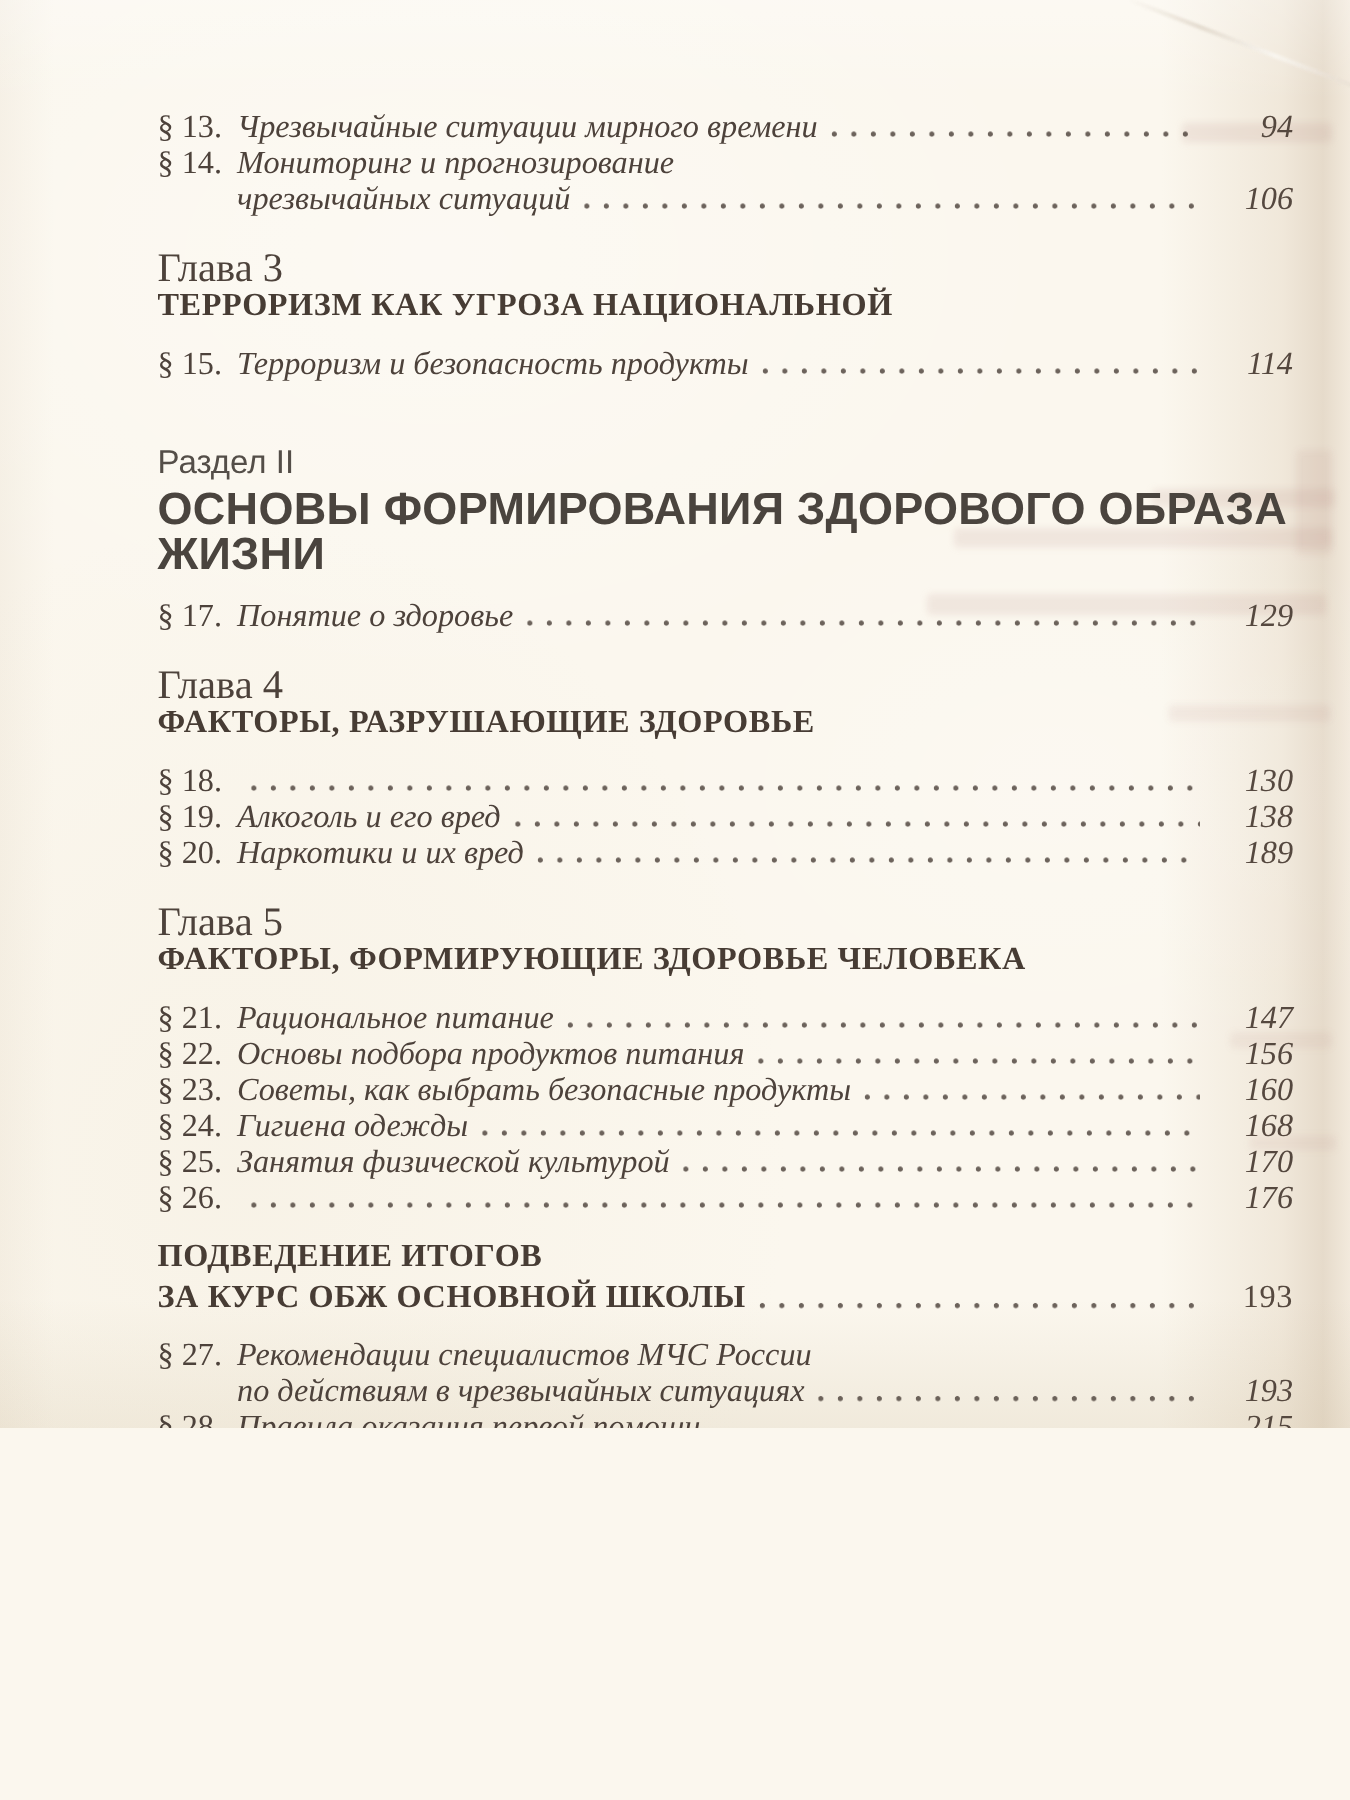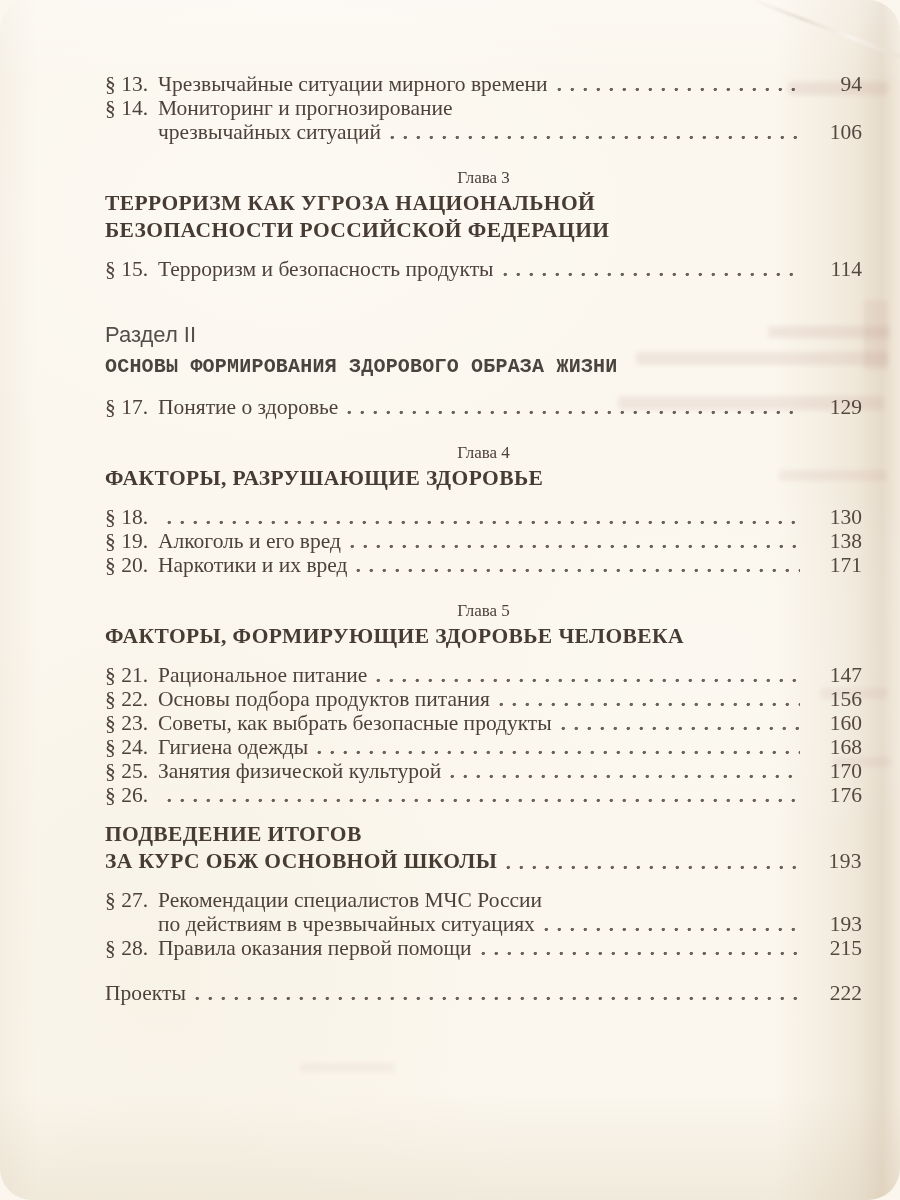--- a/index.html
+++ b/index.html
@@ -8,26 +8,25 @@
     --ink:#4d423b;
     --ink-bold:#473c34;
     --edge:rgba(189,164,134,.42);
     --bleed:rgba(184,146,134,.16);
   }
   *{box-sizing:border-box;}
   html,body{margin:0;padding:0;background:var(--paper);}
   body{width:900px;height:1200px;overflow:hidden;
        font-family:"Liberation Serif","DejaVu Serif",serif;
        color:var(--ink);}
-  .page-scan{position:relative;width:900px;height:1200px;overflow:hidden;
+  .page-scan{position:relative;width:900px;height:952px;overflow:hidden;
     background-color:var(--paper);
     background-image:
       linear-gradient(180deg, rgba(255,255,255,.28) 0%, rgba(255,255,255,0) 7%, rgba(255,255,255,0) 91%, rgba(198,180,145,.20) 100%),
       linear-gradient(90deg, rgba(214,198,176,.16) 0%, rgba(255,255,255,0) 4%, rgba(255,255,255,0) 86%, rgba(208,186,158,.25) 95%, rgba(189,164,134,.34) 98%, rgba(222,203,180,.30) 100%);
-    border-radius: 32px;
   }
   .mottle{position:absolute;inset:0;pointer-events:none;
     background:
       radial-gradient(620px 420px at 32% 18%, rgba(255,255,255,.30), rgba(255,255,255,0) 70%),
       radial-gradient(520px 620px at 18% 82%, rgba(236,226,205,.22), rgba(255,255,255,0) 70%),
       radial-gradient(420px 300px at 78% 55%, rgba(255,255,255,.18), rgba(255,255,255,0) 70%);
   }
   .crease{position:absolute;left:752px;top:-2px;width:176px;height:3px;
     transform:rotate(21deg);transform-origin:left top;filter:blur(.8px);
     background:linear-gradient(90deg, rgba(172,152,128,0), rgba(172,152,128,.26) 30%, rgba(255,255,255,.5) 60%, rgba(172,152,128,.14));}
@@ -38,32 +37,32 @@
   .blk{margin:0;}
   .blk-entries{margin-top:13px;}
   .blk-entries.first{margin-top:0;}
   .blk-chapter{margin-top:22px;}
   .blk-section{margin-top:42px;}
   .blk-summary{margin-top:14px;font-family:Liberation Serif, serif;}
   .blk-plain{margin-top:21px;}
 
   .entry{display:flex;align-items:flex-start;}
   .lbl{flex:none;width:53px;font-size:21.5px;line-height:24px;white-space:pre;}
-  .etext{flex:1 1 auto;min-width:0;}
+  .etext{flex:1 1 auto;min-width:0;font-style:italic;}
   .line{display:flex;align-items:baseline;font-size:21.5px;line-height:24px;}
   .txt{white-space:nowrap;}
   .leader{flex:1 1 auto;min-width:18px;height:5px;margin:0 10px 4px 9px;align-self:flex-end;
     background-image:radial-gradient(circle at 2.2px 2.4px, rgba(77,66,59,.82) 1.45px, rgba(77,66,59,0) 1.95px);
     background-size:13px 5px;background-repeat:repeat-x;background-position:left bottom;}
   .pagenum{flex:none;min-width:52px;text-align:right;color:#55483f;}
 
-  .chapter-heading{font-size:17px;line-height:24px;text-align:center;}
+  .chapter-heading{font-size:27px;line-height:24px;}
   .chapter-title{font-size:21.5px;line-height:27px;font-weight:bold;color:var(--ink-bold);letter-spacing:.4px;}
   .section-heading{font-family:Liberation Sans, sans-serif;font-size:22px;line-height:24px;color:#544e48;}
-  .section-title{font-family:Liberation Mono, monospace;font-size:20px;line-height:30px;margin-top:5px;font-weight:600;color:#4a443e;letter-spacing:.2px;}
+  .section-title{font-family:Liberation Sans, sans-serif;font-size:30px;line-height:30px;margin-top:5px;font-weight:600;color:#4a443e;letter-spacing:.2px;}
   .sumline{font-size:21.5px;line-height:27px;font-weight:bold;color:var(--ink-bold);letter-spacing:.4px;}
   .sumline .leader{margin-bottom:5px;}
   .sumline .pagenum{font-weight:normal;}
 </style>
 </head>
 <body>
 
 <div class="page-scan">
   <div class="mottle"></div>
   <div class="crease"></div>
@@ -100,21 +99,20 @@
               <span class="txt">чрезвычайных ситуаций</span>
               <span class="leader"></span>
               <span class="pagenum">106</span>
             </div>
           </div>
         </div>
       </div>
       <div class="blk blk-chapter">
         <div class="chapter-heading">Глава 3</div>
         <div class="chapter-title">ТЕРРОРИЗМ КАК УГРОЗА НАЦИОНАЛЬНОЙ</div>
-        <div class="chapter-title">БЕЗОПАСНОСТИ РОССИЙСКОЙ ФЕДЕРАЦИИ</div>
       </div>
       <div class="blk blk-entries">
         <div class="entry">
           <span class="lbl">§ 15.</span>
           <div class="etext">
             <div class="line">
               <span class="txt">Терроризм и безопасность продукты</span>
               <span class="leader"></span>
               <span class="pagenum">114</span>
             </div>
@@ -160,21 +158,21 @@
               <span class="pagenum">138</span>
             </div>
           </div>
         </div>
         <div class="entry">
           <span class="lbl">§ 20.</span>
           <div class="etext">
             <div class="line">
               <span class="txt">Наркотики и их вред</span>
               <span class="leader"></span>
-              <span class="pagenum">171</span>
+              <span class="pagenum">189</span>
             </div>
           </div>
         </div>
       </div>
       <div class="blk blk-chapter">
         <div class="chapter-heading">Глава 5</div>
         <div class="chapter-title">ФАКТОРЫ, ФОРМИРУЮЩИЕ ЗДОРОВЬЕ ЧЕЛОВЕКА</div>
       </div>
       <div class="blk blk-entries">
         <div class="entry">

